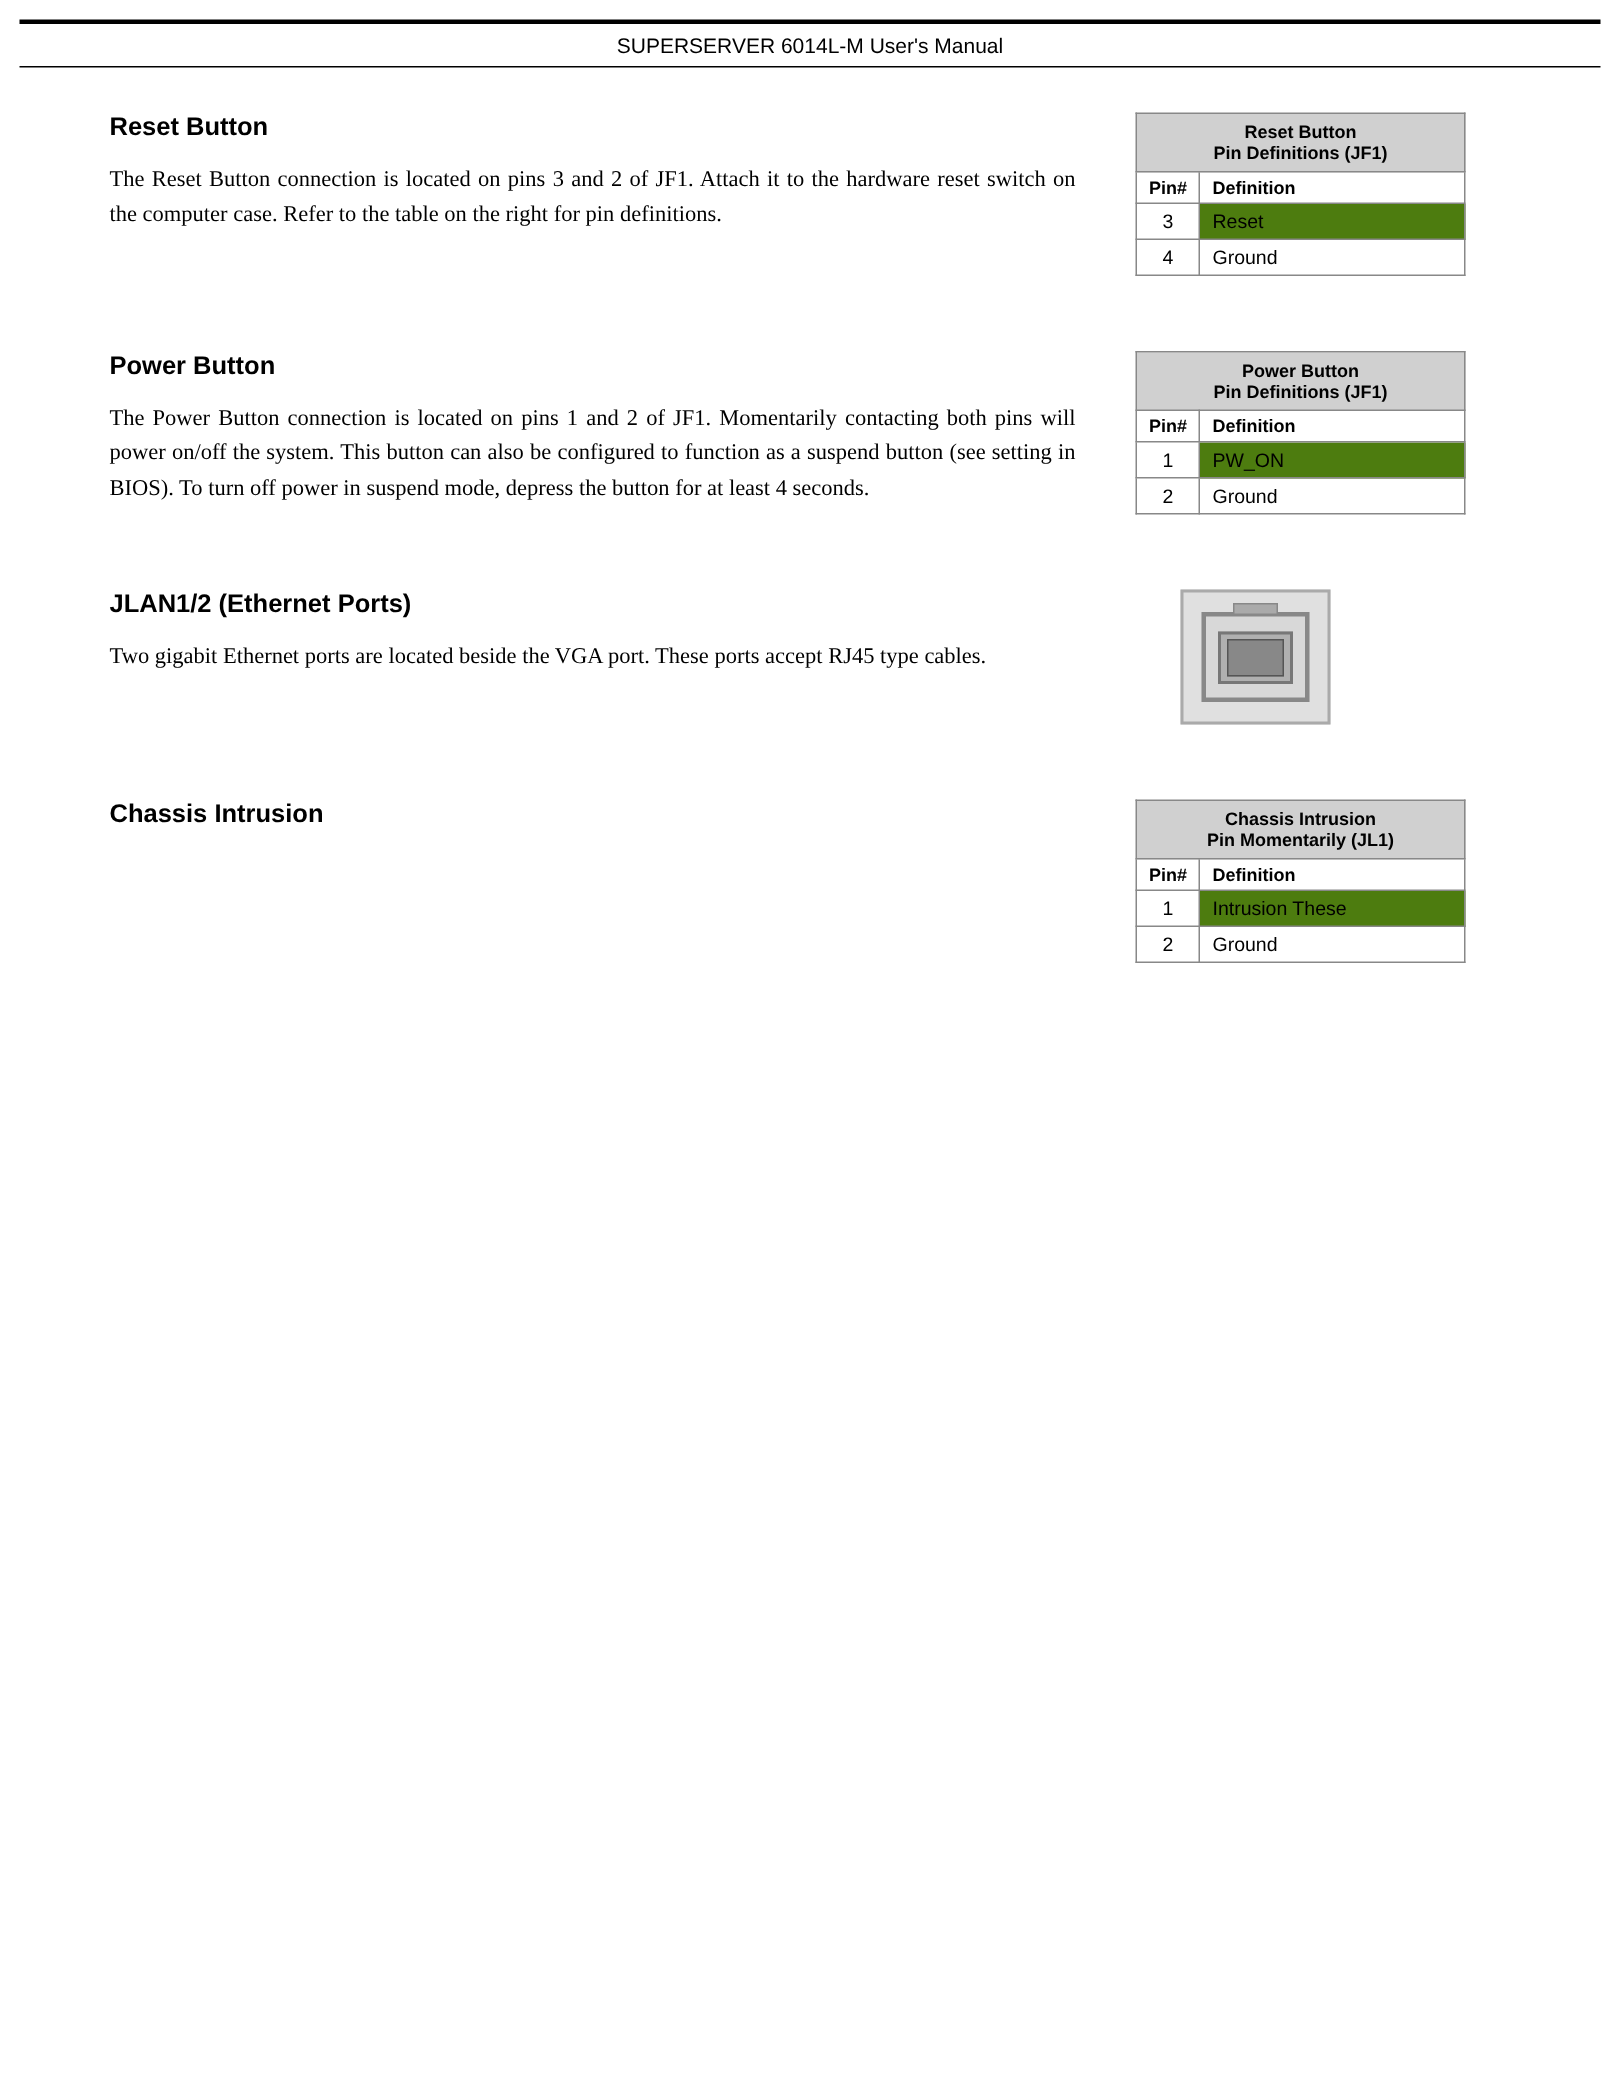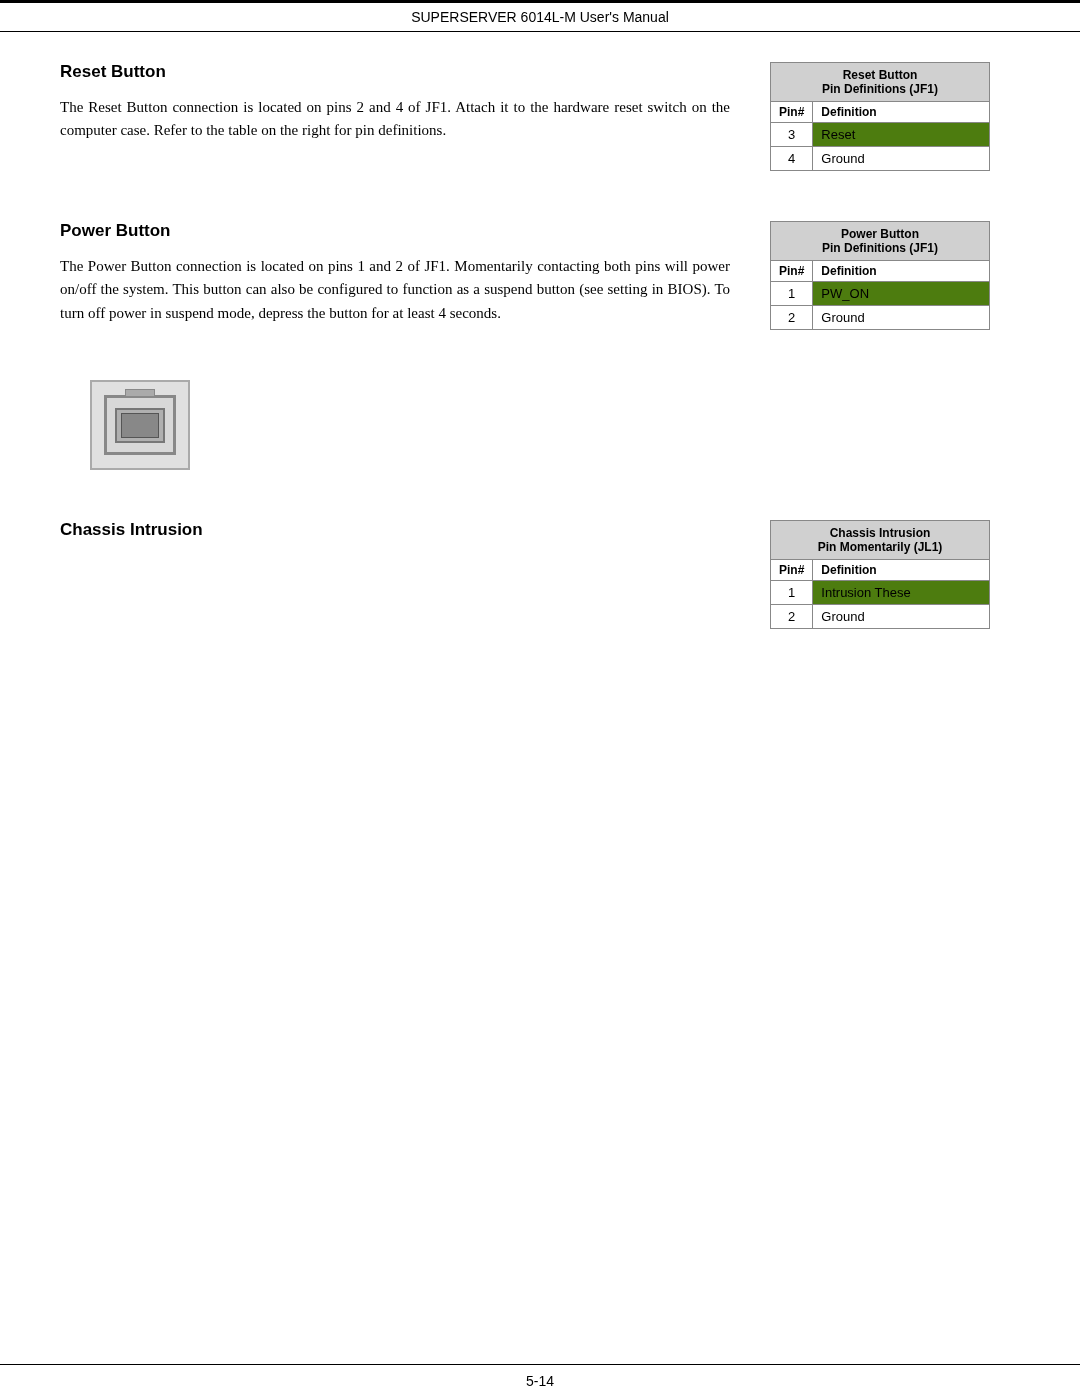--- a/index.html
+++ b/index.html
@@ -9,21 +9,21 @@
       font-family: "Times New Roman", Times, serif;
       font-size: 15px;
       color: #000;
       width: 1080px;
       min-height: 1397px;
     }
 
     .page {
       width: 1080px;
       min-height: 1397px;
-      padding: 0;
+      padding: 13px;
       display: flex;
       flex-direction: column;
     }
 
     
     .page-header {
       border-top: 3px solid #000;
       border-bottom: 1px solid #000;
       padding: 6px 60px;
       text-align: center;
@@ -177,21 +177,21 @@
 
   <div class="page-header">
     <span>SUPERSERVER 6014L-M User's Manual</span>
   </div>
 
   <div class="page-content">
 
     <div class="section-row">
       <div class="section-left">
         <div class="section-title">Reset Button</div>
-        <div class="section-body">The Reset Button connection is located on pins 2 and 4 of JF1. Attach it to the hardware reset switch on the computer case. Refer to the table on the right for pin definitions.</div>
+        <div class="section-body">The Reset Button connection is located on pins 3 and 2 of JF1. Attach it to the hardware reset switch on the computer case. Refer to the table on the right for pin definitions.</div>
       </div>
       <div class="section-right">
         <table class="pin-table">
           <tbody>
               <tr>
             <td class="table-header-cell" colspan="2">
               <span>Reset Button</span><br>
               <span>Pin Definitions (JF1)</span>
             </td>
           </tr>
@@ -237,20 +237,24 @@
           <tr class="data-row">
             <td>2</td>
             <td>Ground</td>
           </tr>
         </tbody>
           </table>
       </div>
     </div>
 
     <div class="section-row">
+      <div class="section-left">
+        <div class="section-title">JLAN1/2 (Ethernet Ports)</div>
+        <div class="section-body">Two gigabit Ethernet ports are located beside the VGA port. These ports accept RJ45 type cables.</div>
+      </div>
       <div class="section-right">
 
         <div class="ethernet-image">
           <div class="ethernet-inner">
             <div class="ethernet-tab-top"></div>
             <div class="ethernet-port-slot">
               <div class="ethernet-port-inner"></div>
             </div>
           </div>
         </div>
@@ -282,17 +286,14 @@
             <td>2</td>
             <td>Ground</td>
           </tr>
         </tbody>
           </table>
       </div>
     </div>
 
   </div>
 
-  <div class="page-footer">
-    <span>5-14</span>
-  </div>
 
 </div>
 
 </body></html>

